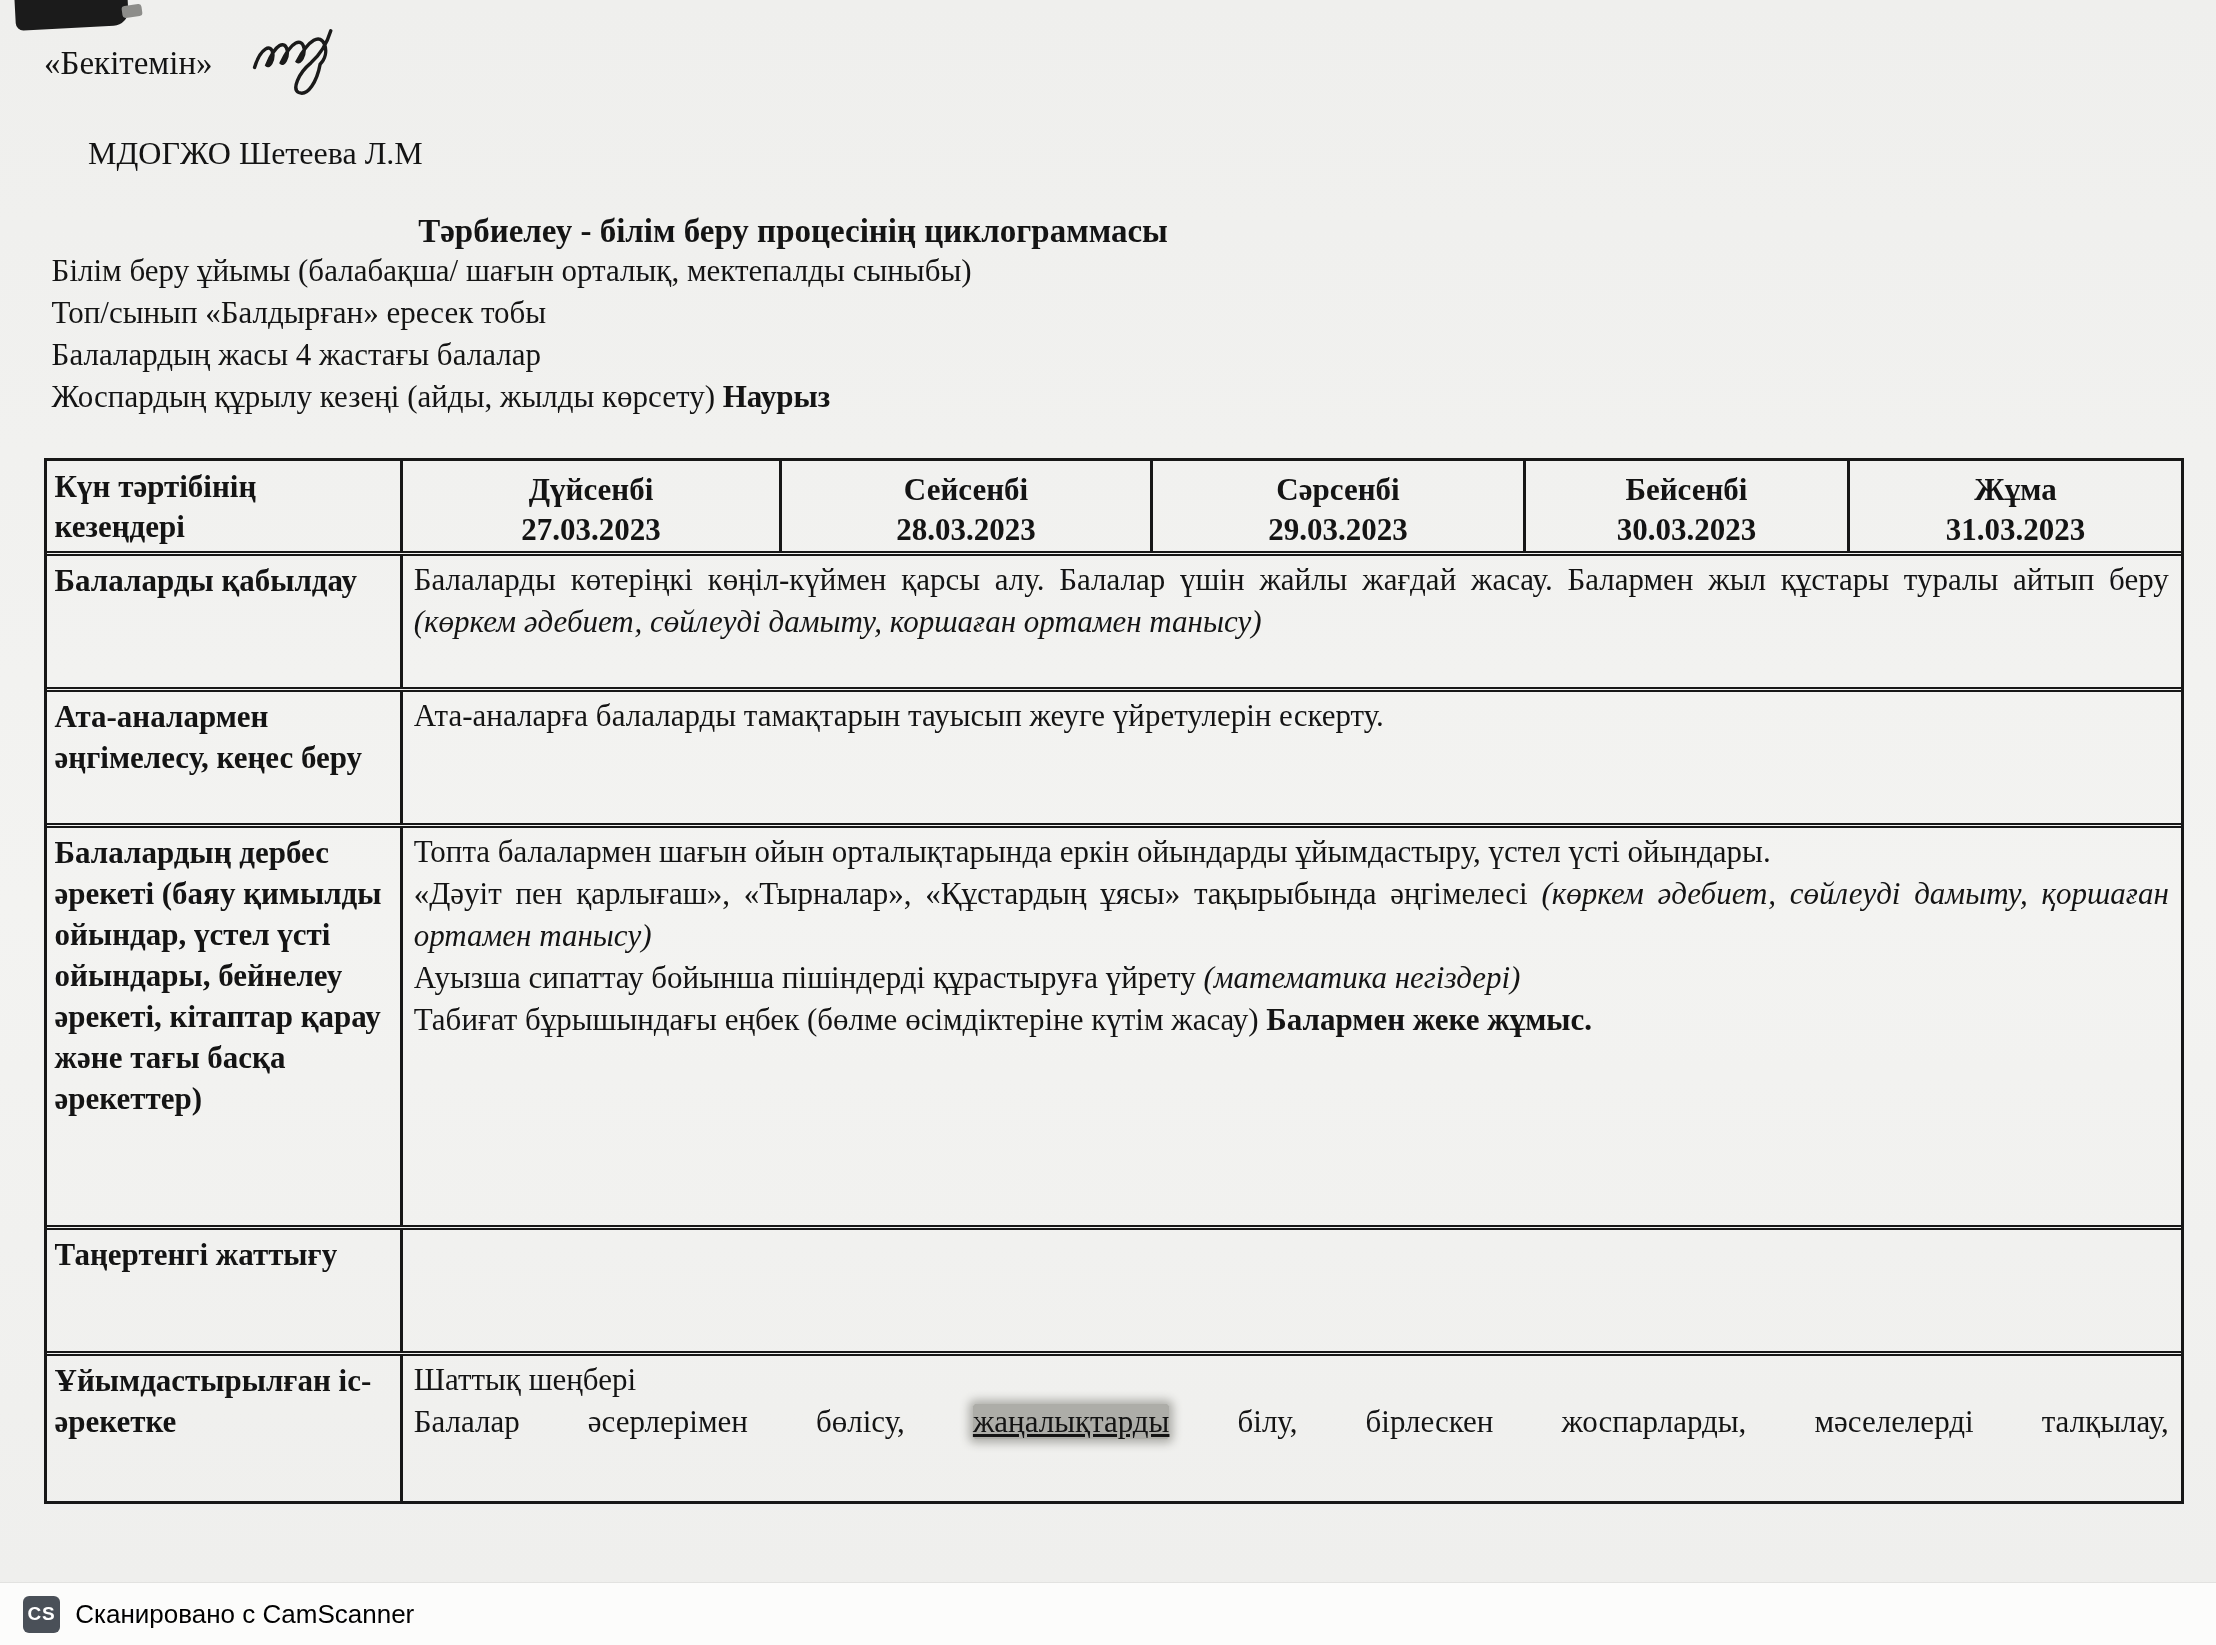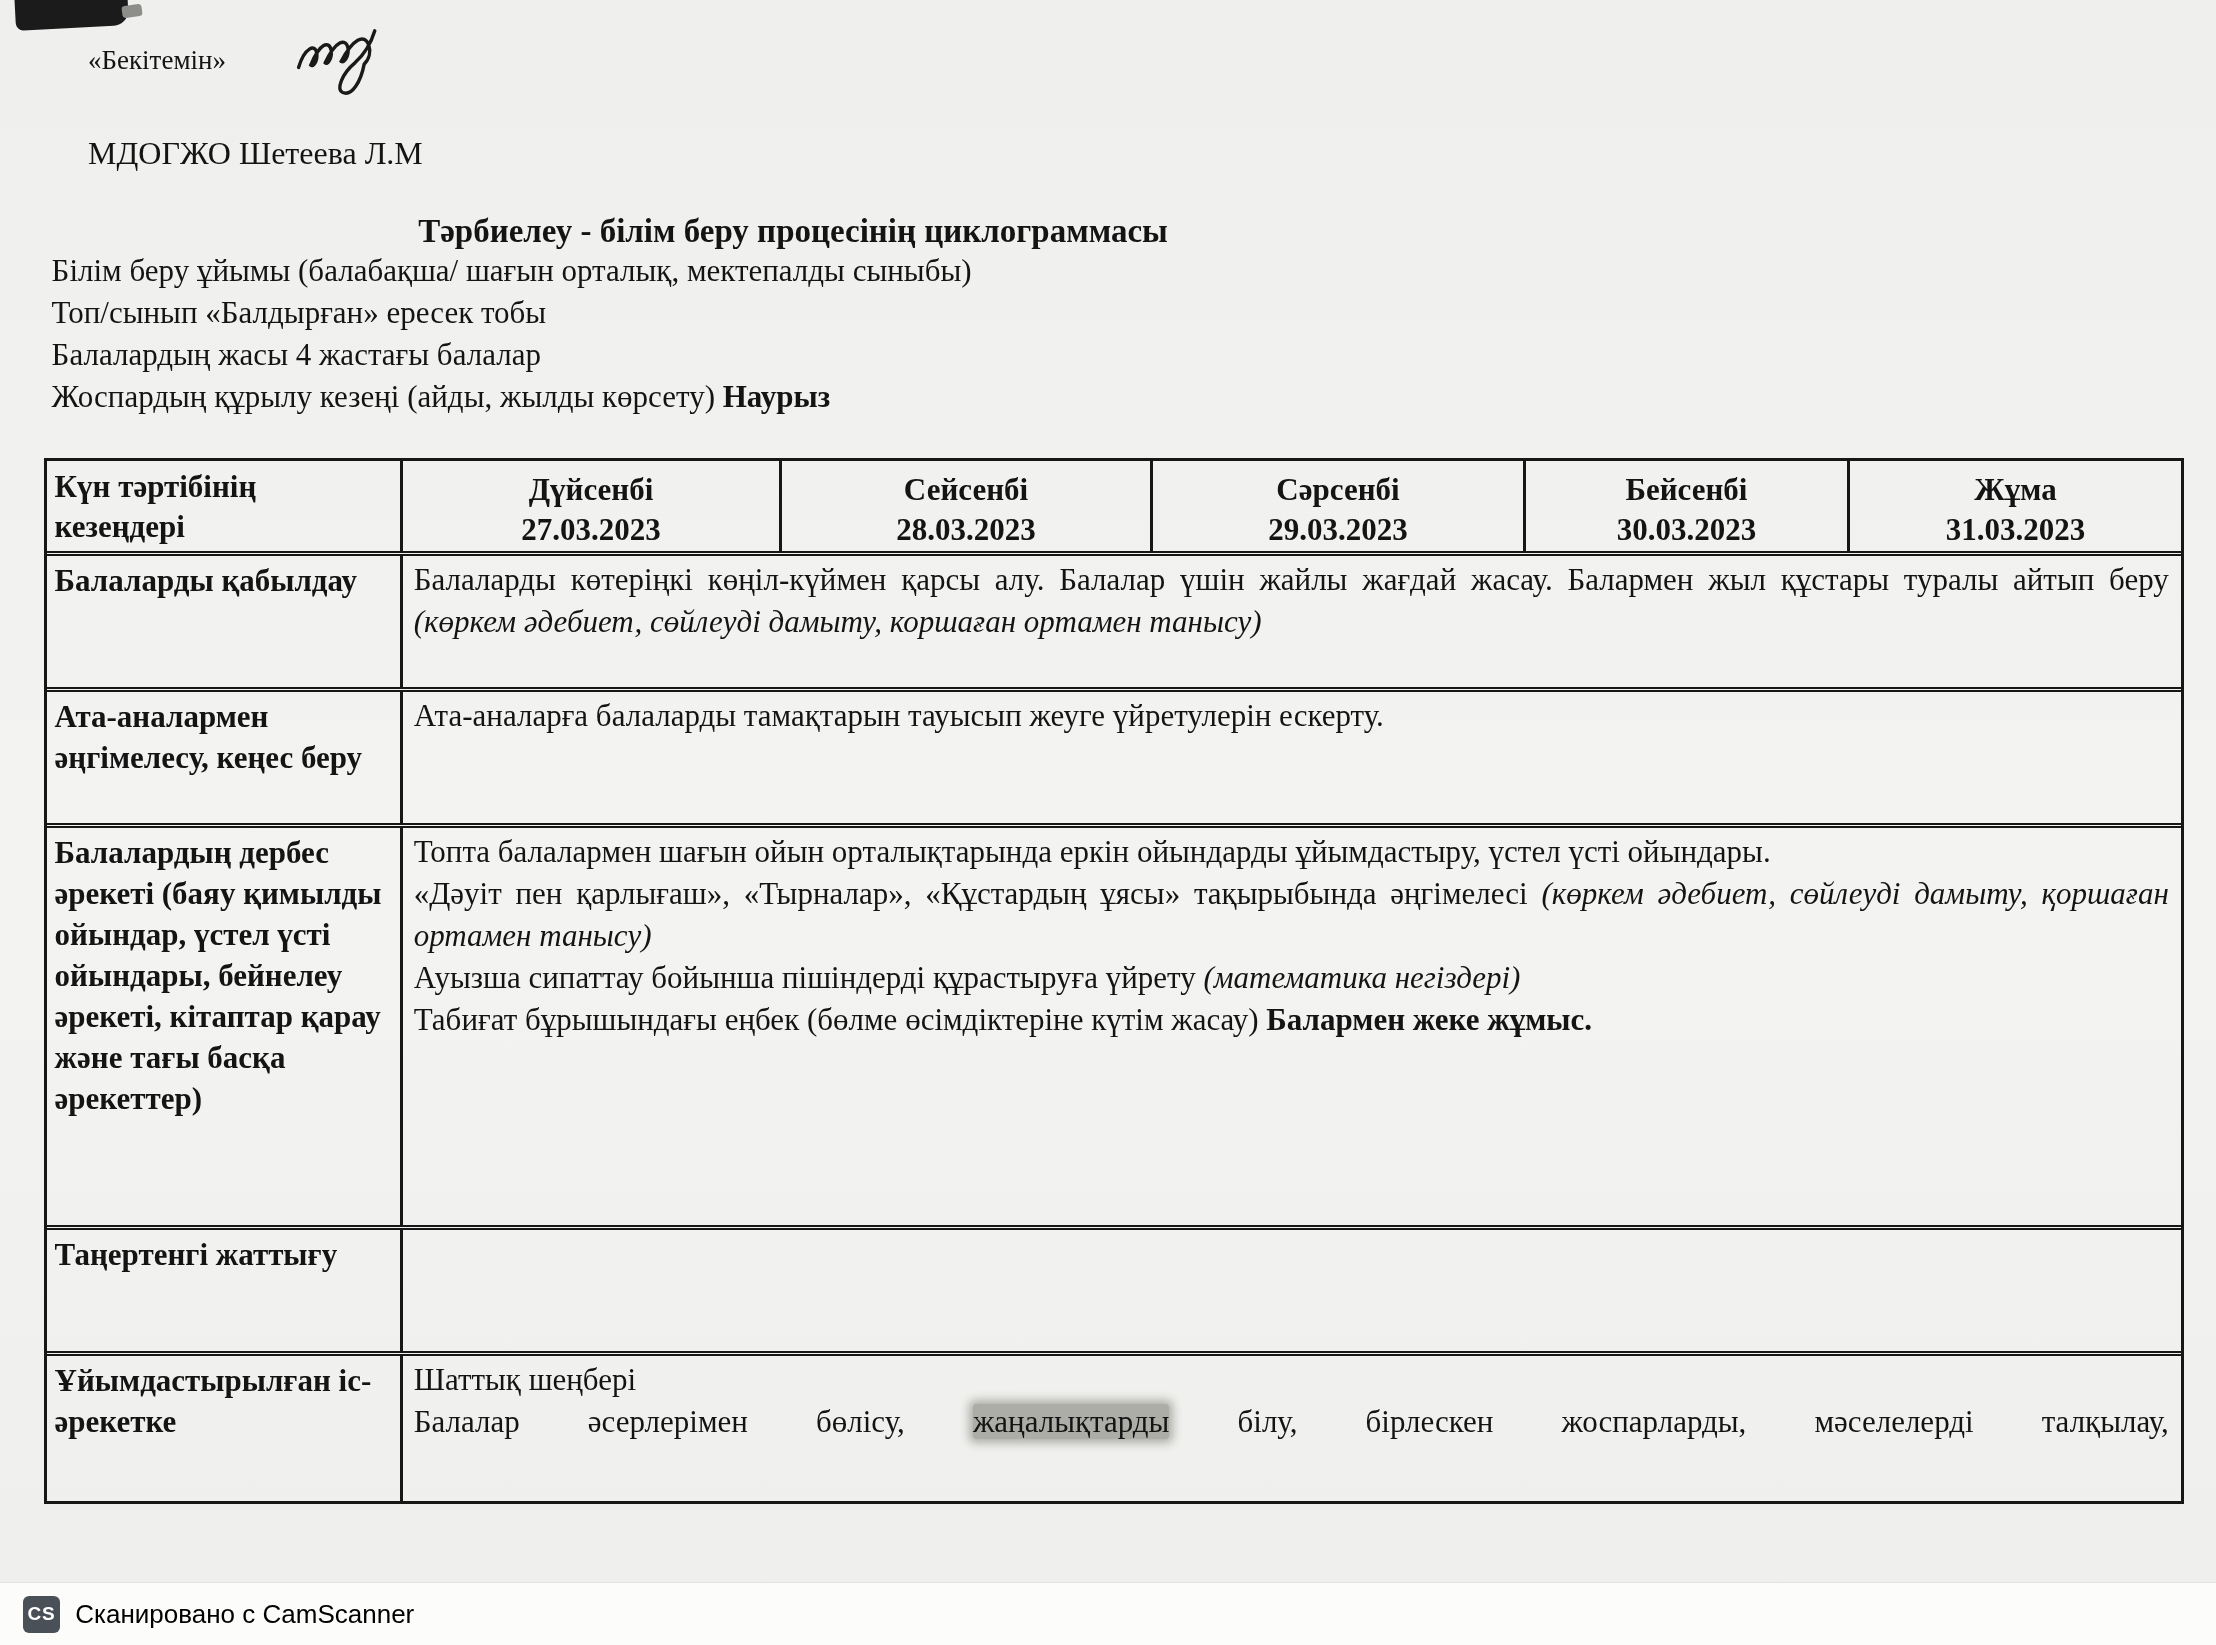--- a/index.html
+++ b/index.html
@@ -5,21 +5,21 @@
   html,body{margin:0;padding:0;background:#e7e7e5;}
   .page{position:relative;width:2216px;height:1645px;overflow:hidden;
         background:linear-gradient(180deg,#efefed 0%,#f3f3f1 55%,#efefed 96%,#e3e3e1 100%);
         font-family:"Liberation Serif", serif;color:#141414;}
   .corner-smudge{position:absolute;left:15.3px;top:-12.2px;width:113px;height:40px;background:#1b1b1b;
         border-radius:4.6px 12.2px 15.3px 7.6px;transform:rotate(-3deg);}
   .corner-smudge-tail{position:absolute;left:122px;top:4.6px;width:20px;height:12.2px;background:#8d8d8a;
         border-radius:3.1px;transform:rotate(-8deg);}
   .content{position:absolute;left:44px;top:27.5px;width:2140px;}
 
-  .approve-row{position:relative;margin-left:44px;height:73px;font-size:27px;}
+  .approve-row{position:relative;height:73px;font-size:33px;}
   .approve-label{position:absolute;left:0;top:17px;}
   .signature{position:absolute;left:206px;top:-10.7px;}
 
   .org{margin-left:44px;margin-top:34px;font-size:32px;}
 
   .title{margin-top:41px;width:1498px;text-align:center;font-weight:bold;font-size:33px;}
 
   .info{margin-top:0;font-size:31px;line-height:42px;margin-left:7.6px;}
   .info p{margin:0;}
 
@@ -32,21 +32,21 @@
   .daycell{font-weight:bold;font-size:31px;text-align:center;padding-top:9.2px;line-height:40px;}
 
   .trow{display:grid;grid-template-columns:356px 1fr;border-bottom:5.3px double #171717;}
   .trow:last-child{border-bottom:none;}
   .period{border-right:3.1px solid #171717;font-weight:bold;font-size:31px;line-height:41px;
           padding:4.6px 4.6px 4.6px 7.6px;box-sizing:border-box;}
   .cells{font-size:31px;line-height:42px;padding:3.8px 12.2px 4.6px 10.7px;text-align:justify;box-sizing:border-box;}
   .cells p{margin:0;}
   .b{font-weight:bold;}
   .i{font-style:italic;}
-  .hl{background:#adada8;box-shadow:0 0 9.2px 3.8px #adada8;border-radius:2.3px;}
+  .hl{background:#adada8;box-shadow:0 0 9.2px 3.8px #adada8;border-radius:2.3px;text-decoration:underline;}
 
   .row-intake{min-height:131px;}
   .row-parents{min-height:131px;}
   .row-independent{min-height:397px;}
   .row-morning{min-height:121px;}
   .row-organized{min-height:145px;}
   .row-organized .cells p:nth-child(2){text-align-last:justify;}
 
   .footer{position:absolute;left:0;bottom:0;width:100%;height:63px;background:#fcfcfb;
           border-top:0.8px solid #e2e2e0;display:flex;align-items:center;gap:15.3px;

